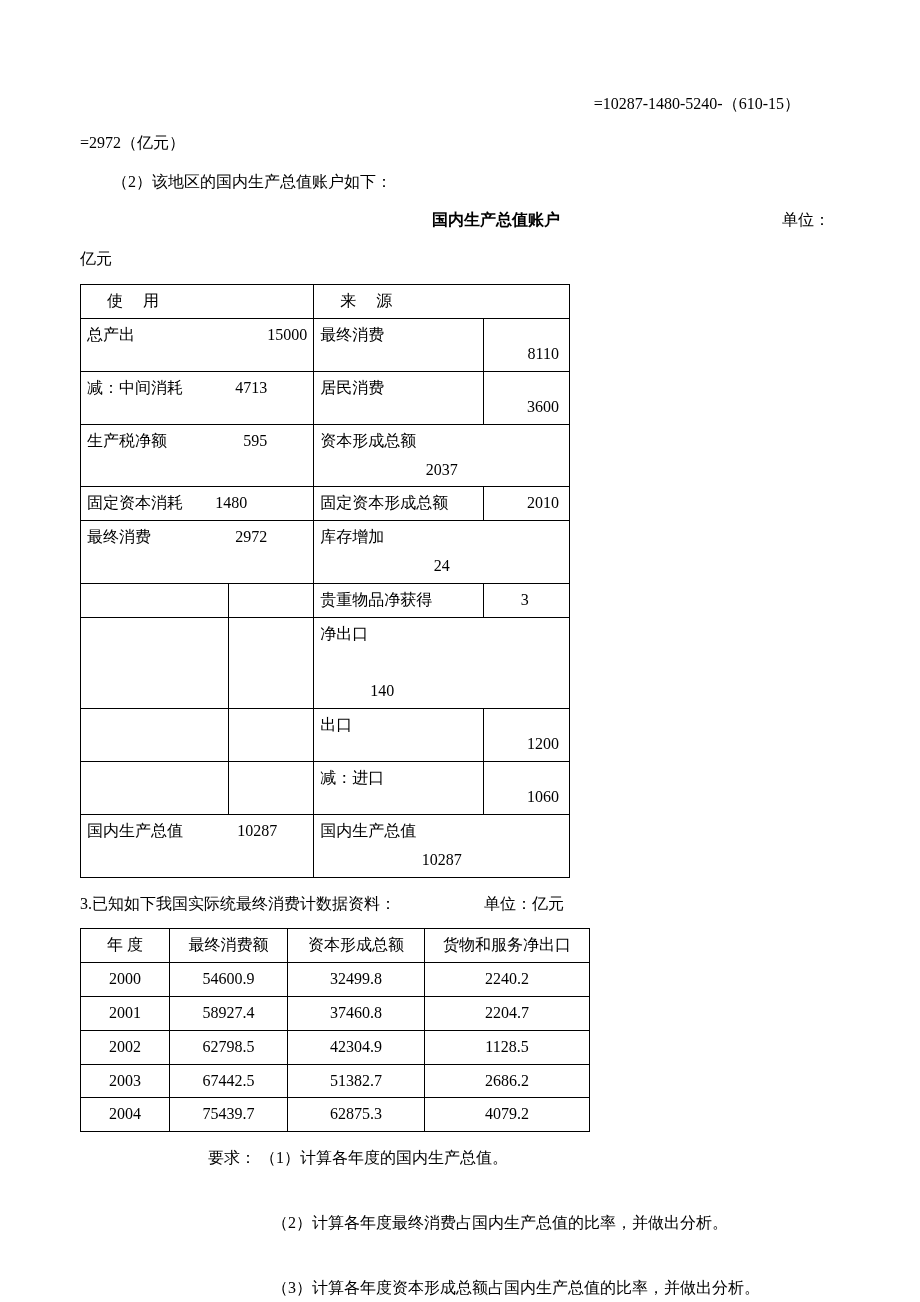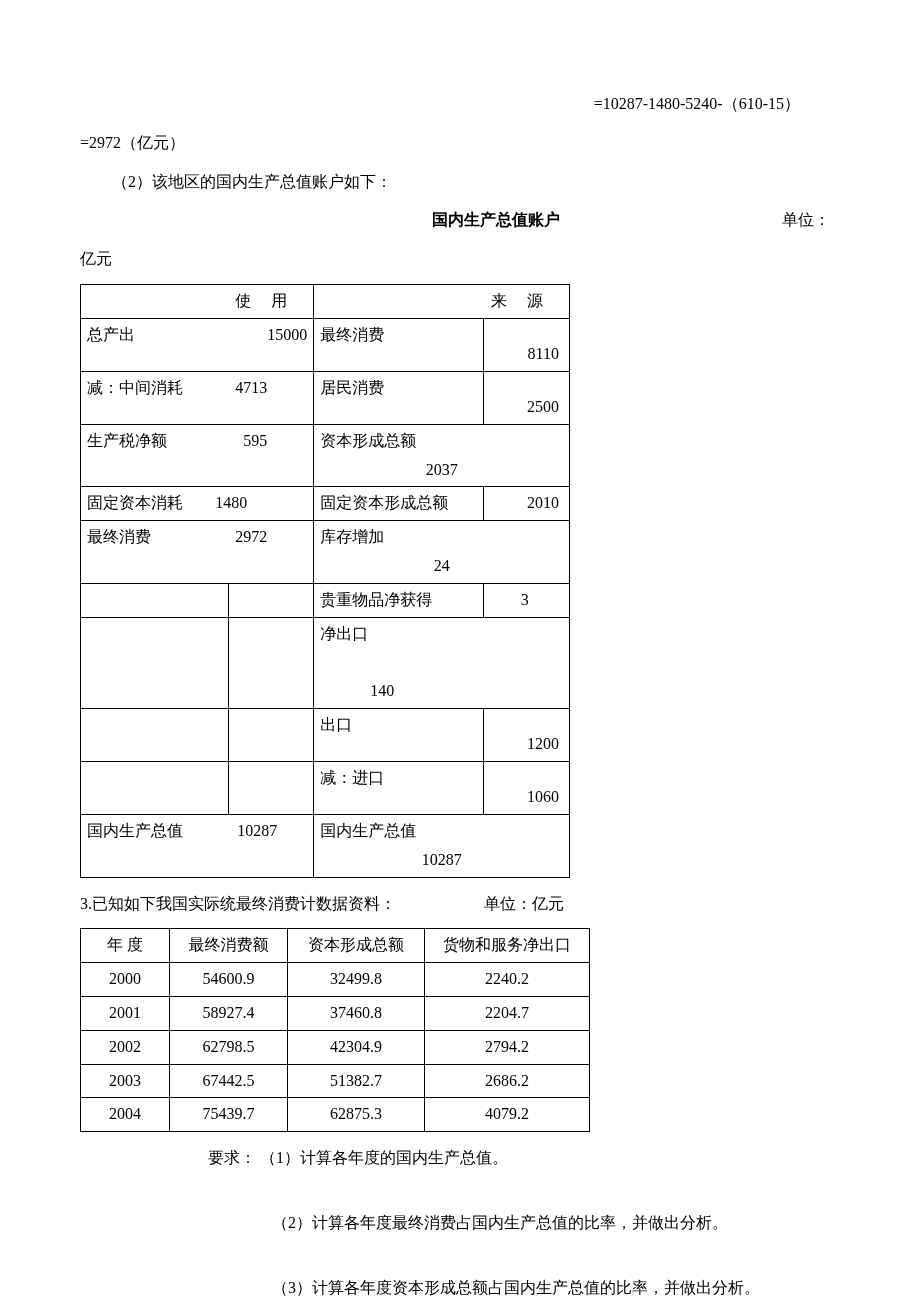--- a/index.html
+++ b/index.html
@@ -47,21 +47,21 @@
       padding: 2px 6px;
       vertical-align: top;
       height: 24px;
     }
     .gdp-table { width: 490px; }
     .gdp-table td.col1 { width: 120px; }
     .gdp-table td.col2 { width: 60px; text-align: right; padding-right: 10px; }
     .gdp-table td.col3 { width: 140px; }
     .gdp-table td.col4 { width: 60px; text-align: right; padding-right: 10px; }
     .gdp-table .head-left, .gdp-table .head-right {
-      text-align: right;
+      text-align: left;
       letter-spacing: 20px;
       text-indent: 20px;
     }
     .gdp-table .taller { height: 48px; }
 
     .bold { font-weight: normal; }
 
     .data-table { width: 510px; }
     .data-table td { text-align: center; padding: 2px 10px; }
     .data-table td.c1 { width: 70px; }
@@ -112,21 +112,21 @@
     <td class="col4" style="vertical-align:bottom;">8110</td>
   </tr>
   <tr>
     <td colspan="2" class="taller">
       <div class="label-val">
         <span>减：中间消耗</span>
         <span style="padding-right:40px;">4713</span>
       </div>
     </td>
     <td class="col3">居民消费</td>
-    <td class="col4" style="vertical-align:bottom;">2500</td>
+    <td class="col4" style="vertical-align:bottom;">3600</td>
   </tr>
   <tr>
     <td colspan="2" class="taller">
       <div class="label-val">
         <span>生产税净额</span>
         <span style="padding-right:40px;">595</span>
       </div>
     </td>
     <td colspan="2">
       <span>资本形成总额</span><br>
@@ -219,21 +219,21 @@
   <tr>
     <td>2001</td>
     <td>58927.4</td>
     <td>37460.8</td>
     <td>2204.7</td>
   </tr>
   <tr>
     <td>2002</td>
     <td>62798.5</td>
     <td>42304.9</td>
-    <td>2794.2</td>
+    <td>1128.5</td>
   </tr>
   <tr>
     <td>2003</td>
     <td>67442.5</td>
     <td>51382.7</td>
     <td>2686.2</td>
   </tr>
   <tr>
     <td>2004</td>
     <td>75439.7</td>

